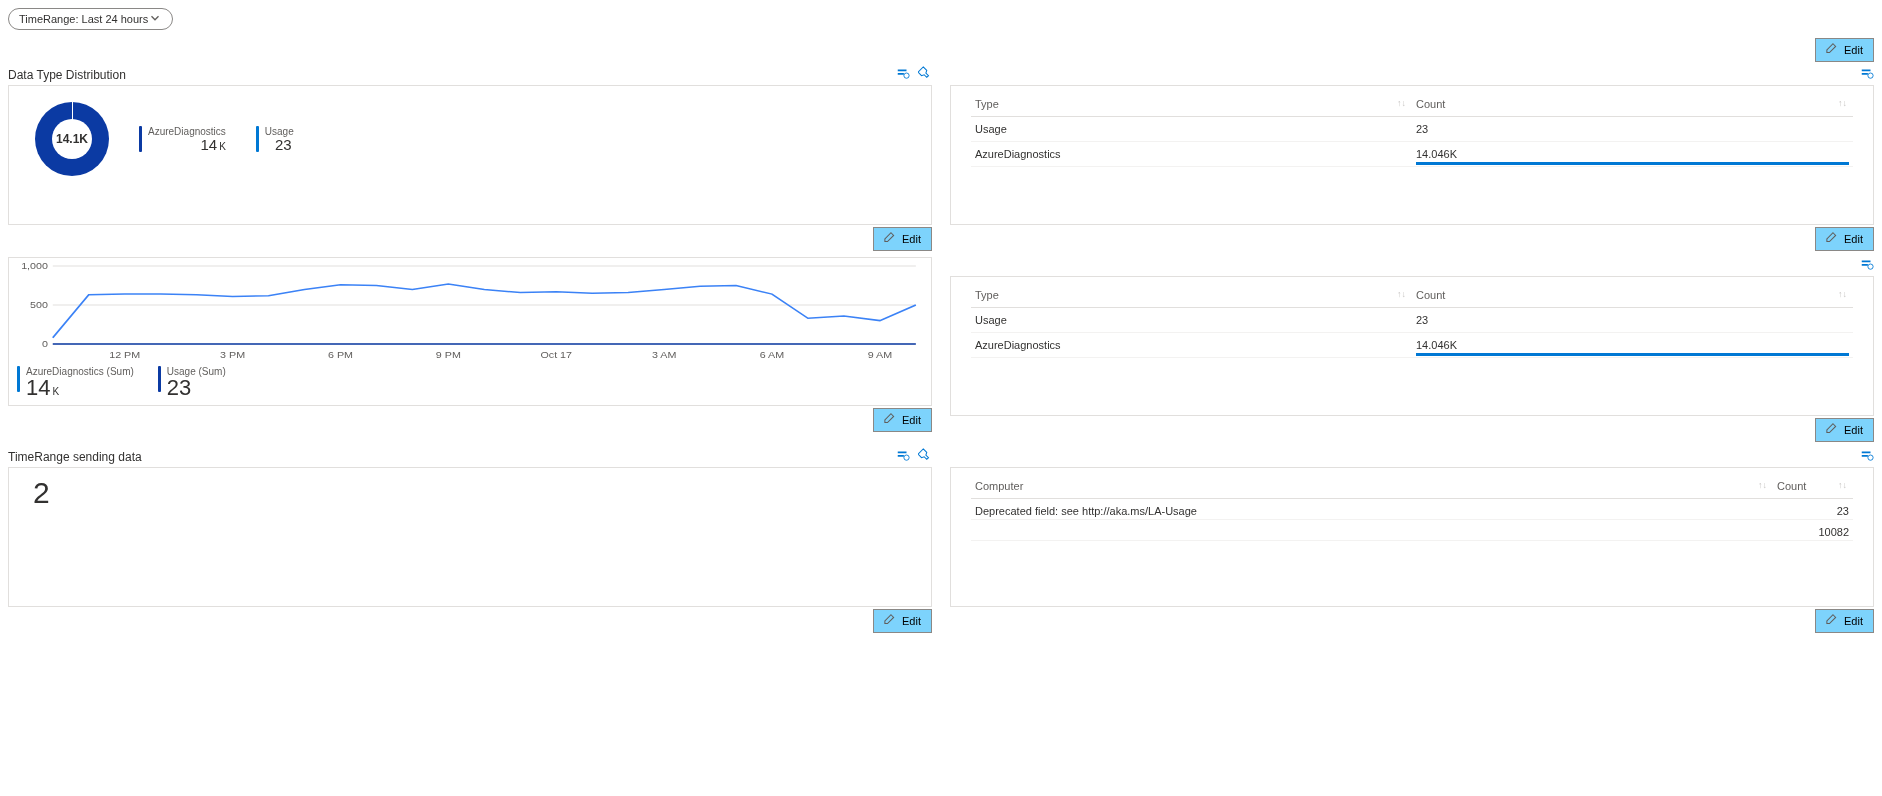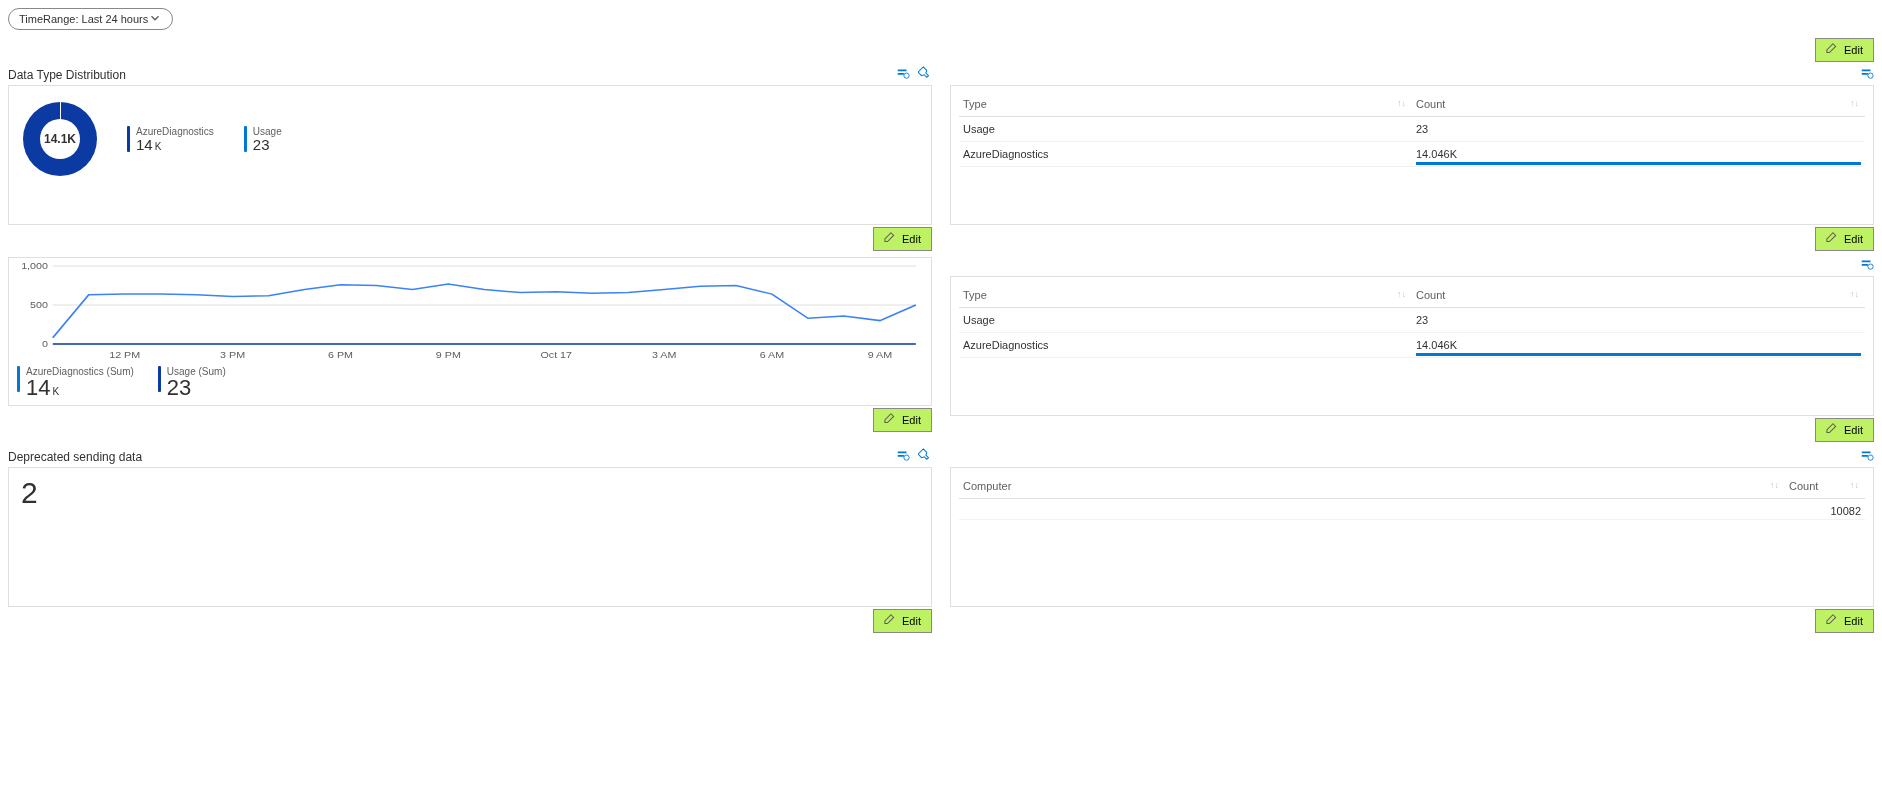--- a/index.html
+++ b/index.html
@@ -20,46 +20,46 @@
     font-size: 11px;
     cursor: pointer;
     background: #fff;
   }
   .top-actions { text-align: right; margin: 8px 0 4px; }
   .edit-btn {
     display: inline-flex;
     align-items: center;
     gap: 4px;
     border: 1px solid #8a8886;
-    background: #bef264;
+    background: #7dd3fc;
     font-size: 11px;
     padding: 3px 10px;
     cursor: pointer;
   }
   .row { display: flex; gap: 18px; margin-bottom: 6px; }
   .col { flex: 1; display: flex; flex-direction: column; }
   .panel-head {
     display: flex;
     align-items: center;
     justify-content: space-between;
     margin-bottom: 2px;
   }
   .panel-title { font-size: 12px; font-weight: 400; color: #323130; }
   .panel-icons { display: flex; gap: 8px; align-items: center; }
   .icon { width: 14px; height: 14px; display: inline-block; }
   .panel-body {
     border: 1px solid #e1dfdd;
     background: #fff;
     min-height: 140px;
     position: relative;
-    padding: 6px 8px;
+    padding: 6px 20px;
   }
   .panel-footer { text-align: right; margin-top: 2px; }
   
-  .donut-wrap { display: flex; align-items: center; gap: 30px; padding: 10px 6px; }
+  .donut-wrap { display: flex; align-items: center; gap: 30px; padding: 10px 6px; text-align: right; }
   .donut {
     width: 74px; height: 74px;
     border-radius: 50%;
     background: conic-gradient(#fff 0 2deg, #0b3aa3 2deg 360deg);
     display: flex; align-items: center; justify-content: center;
     position: relative;
   }
   .donut::after {
     content: "";
     position: absolute;
@@ -323,21 +323,21 @@
         <span>Edit</span>
       </button>
     </div>
   </div>
 </div>
 
 
 <div class="row">
   <div class="col">
     <div class="panel-head">
-      <span class="panel-title">Deprecated sending data</span>
+      <span class="panel-title">TimeRange sending data</span>
       <div class="panel-icons">
         <span><svg class="icon" viewBox="0 0 16 16">
               <rect x="2" y="4" width="10" height="2" fill="#0078d4"></rect>
               <rect x="2" y="8" width="7" height="2" fill="#0078d4"></rect>
               <circle cx="12" cy="11" r="3" fill="none" stroke="#0078d4"></circle>
             </svg></span>
         <span><svg class="icon" viewBox="0 0 16 16">
               <path d="M6 1l4 4-1 3 3 3-2 2-3-3-3 1-4-4z" fill="none" stroke="#0078d4" stroke-width="1.2"></path>
             </svg></span>
       </div>
@@ -369,20 +369,24 @@
     <div class="panel-body">
       <table class="grid-table">
         <thead>
             <tr>
           <th><span>Computer</span><span class="sort">↑↓</span></th>
           <th style="width:80px" class="right-align"><span>Count</span><span class="sort">↑↓</span></th>
         </tr>
           </thead>
         <tbody id="ctbody">
             <tr>
+              <td>Deprecated field: see http://aka.ms/LA-Usage</td>
+      <td class="right-align">23</td>
+            </tr>
+            <tr>
               <td></td>
       <td class="right-align">10082</td>
             </tr>
           </tbody>
       </table>
     </div>
     <div class="panel-footer">
       <button class="edit-btn">
         <span><svg class="icon" viewBox="0 0 16 16">
               <path d="M8 2l3 3-7 7H1v-3z" fill="none" stroke="#605e5c" stroke-width="1.2"></path>

